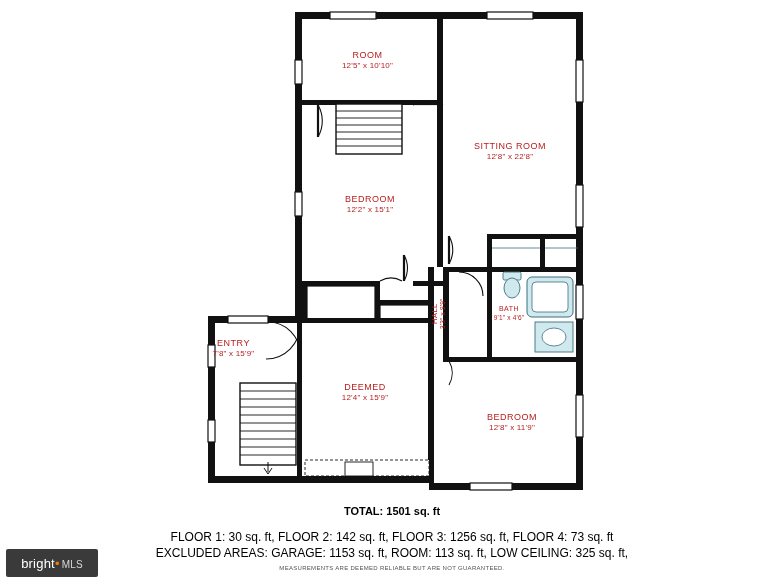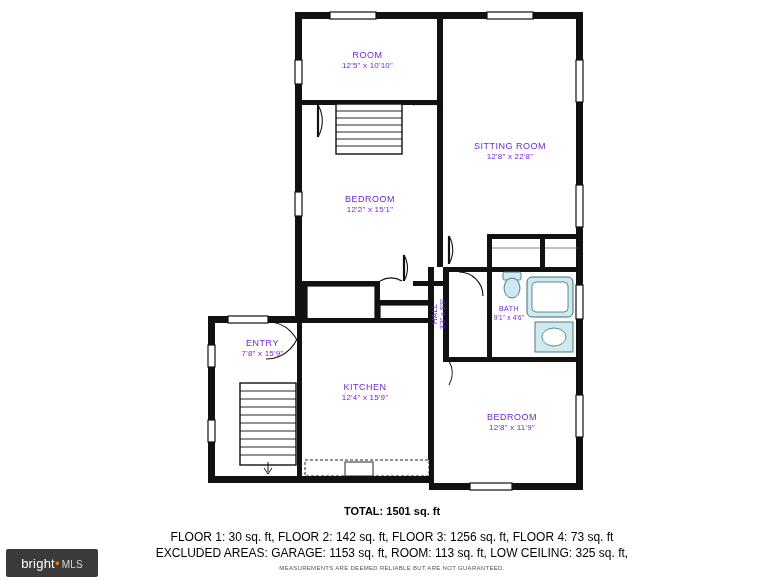--- a/index.html
+++ b/index.html
@@ -19,21 +19,21 @@
     position: absolute;
     left: 0;
     top: 0;
     width: 784px;
     height: 588px;
   }
   .room-label {
     position: absolute;
     text-align: center;
     font-family: "Liberation Sans", sans-serif;
-    color: #6d28d9;
+    color: #b91c1c;
     line-height: 1.25;
     white-space: nowrap;
     pointer-events: none;
   }
   .room-label .rname {
     display: block;
     font-size: 9px;
     letter-spacing: 0.5px;
   }
   .room-label .rdim {
@@ -279,27 +279,27 @@
 <div class="room-label vertical" style="left:430px; top:283px; height:62px; width:14px;">
   <span class="rname">HALL</span>
   <span class="rdim">3'3" x 9'9"</span>
 </div>
 
 <div class="room-label small" style="left:478px; top:305px; width:62px;">
   <span class="rname">BATH</span>
   <span class="rdim">9'1" x 4'6"</span>
 </div>
 
-<div class="room-label" style="left:222px; top:338px; width:81px;">
+<div class="room-label" style="left:193px; top:338px; width:81px;">
   <span class="rname">ENTRY</span>
   <span class="rdim">7'8" x 15'9"</span>
 </div>
 
 <div class="room-label" style="left:300px; top:382px; width:130px;">
-  <span class="rname">KITCHEN</span>
+  <span class="rname">DEEMED</span>
   <span class="rdim">12'4" x 15'9"</span>
 </div>
 
 <div class="room-label" style="left:442px; top:412px; width:140px;">
   <span class="rname">BEDROOM</span>
   <span class="rdim">12'8" x 11'9"</span>
 </div>
 
 <div id="summary">
   <div class="total">TOTAL: 1501 sq. ft</div>

